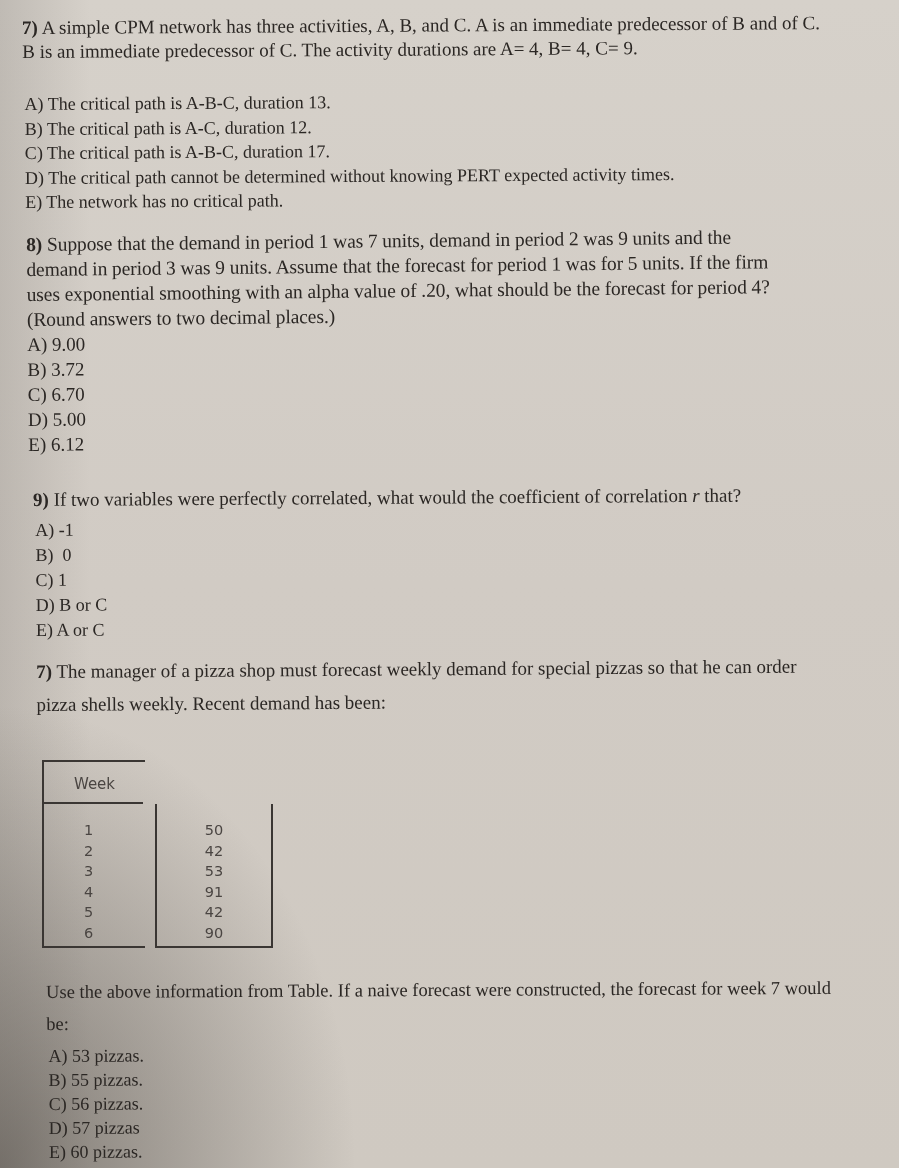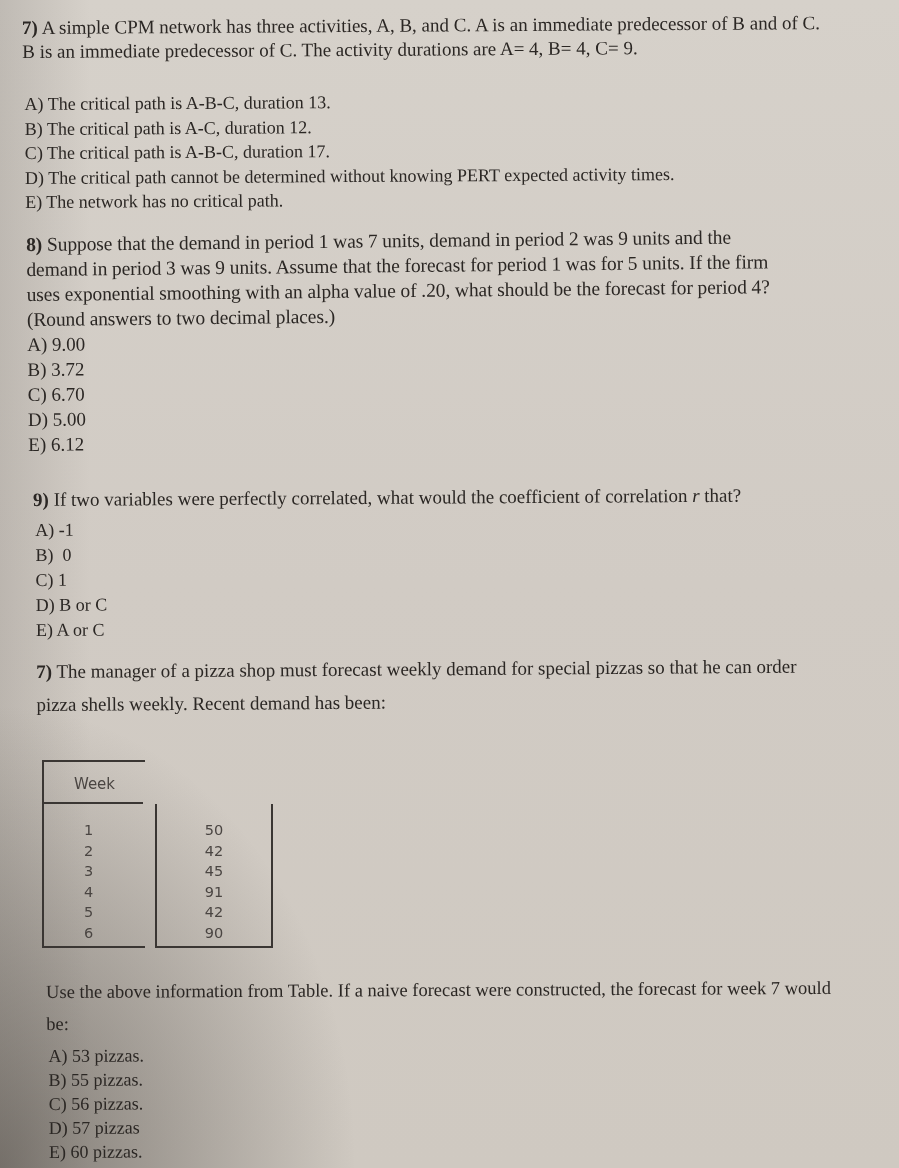--- a/index.html
+++ b/index.html
@@ -125,21 +125,21 @@
       <li>3</li>
       <li>4</li>
       <li>5</li>
       <li>6</li>
     </ul>
   </div>
   <div class="tbl-body-pizza">
     <ul class="col-list">
       <li>50</li>
       <li>42</li>
-      <li>45</li>
+      <li>53</li>
       <li>91</li>
       <li>42</li>
       <li>90</li>
     </ul>
   </div>
 </div>
 
 <div id="q10b" class="q">
   <p class="stem">
     <span>Use the above information from Table. If a naive forecast were constructed, the forecast for week 7 would</span><br>

